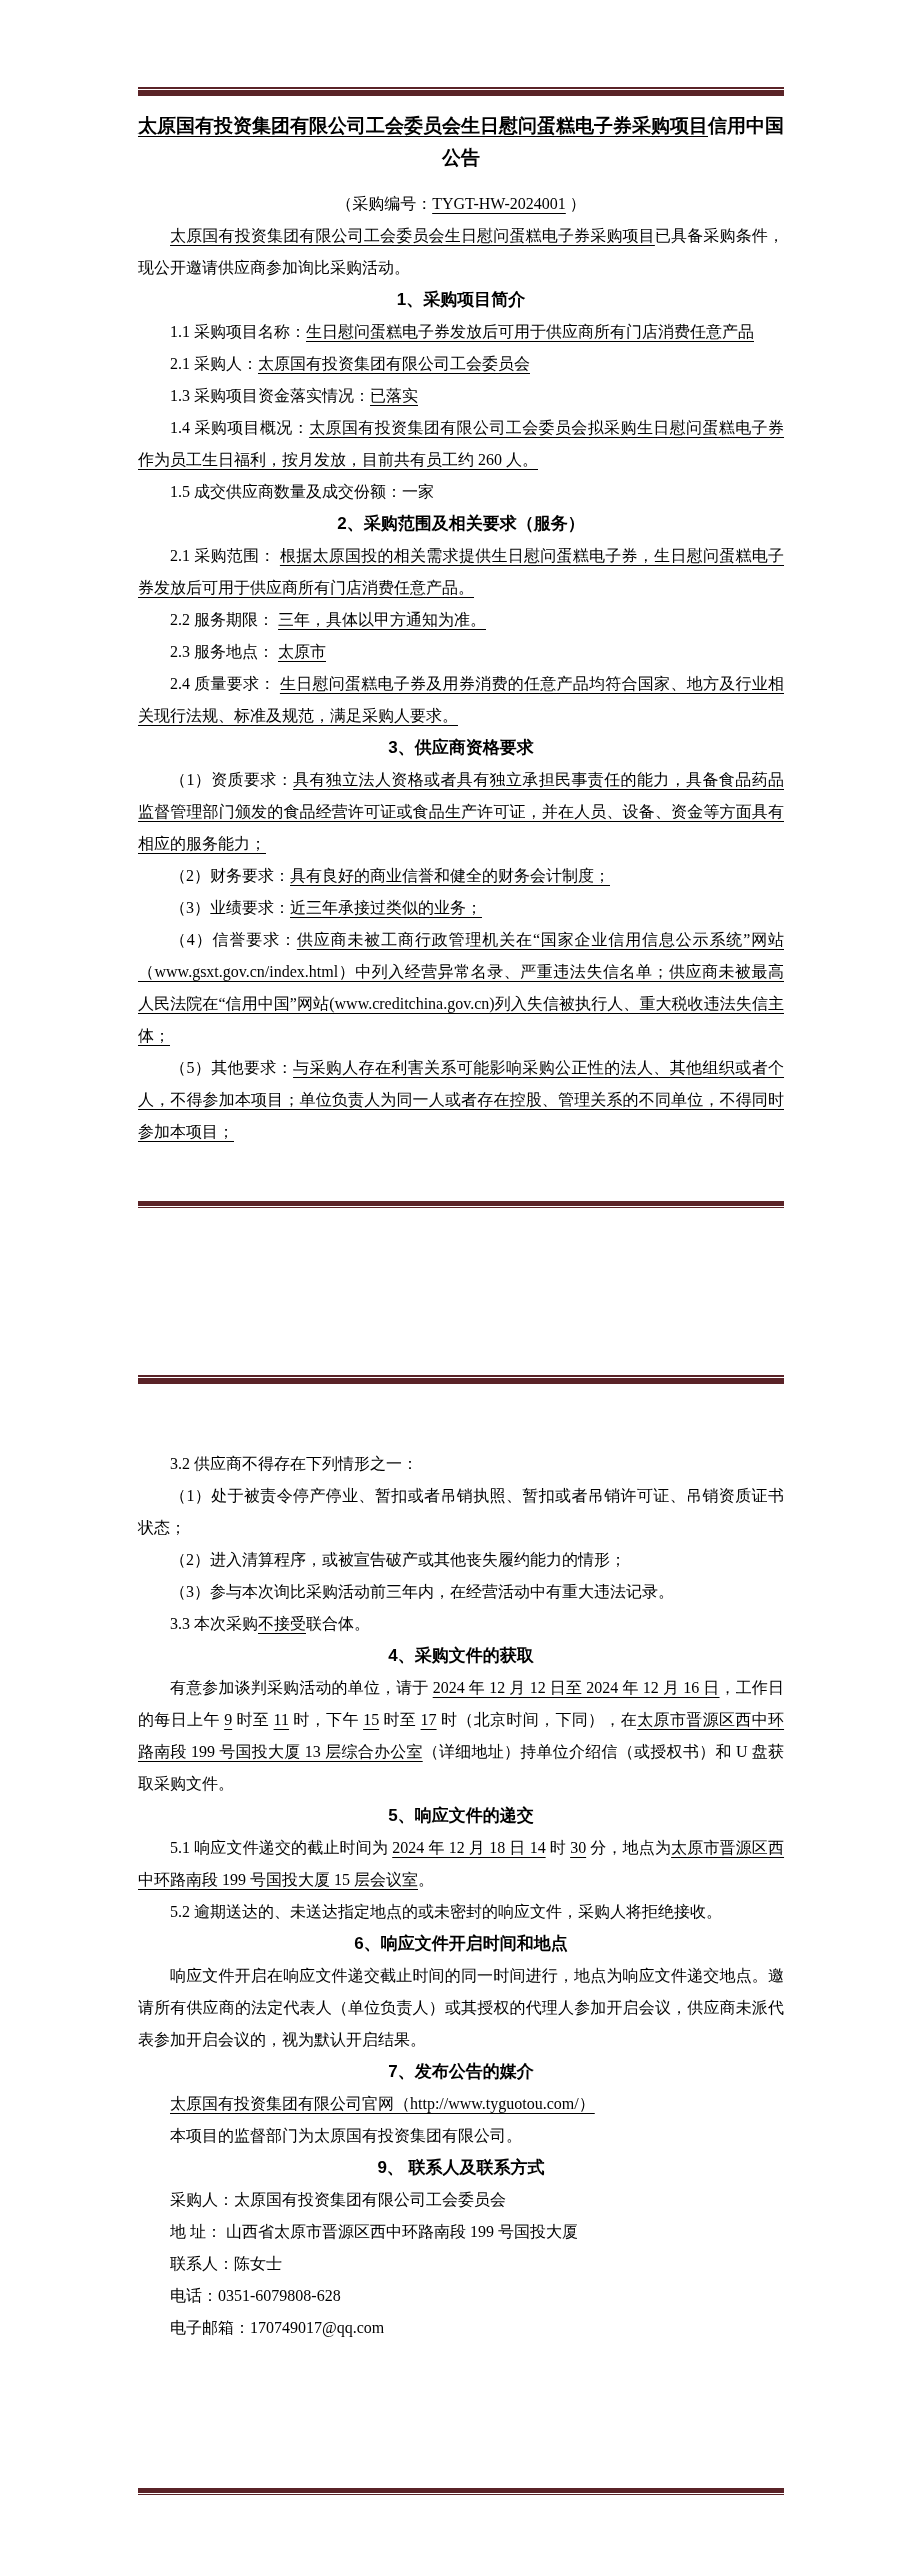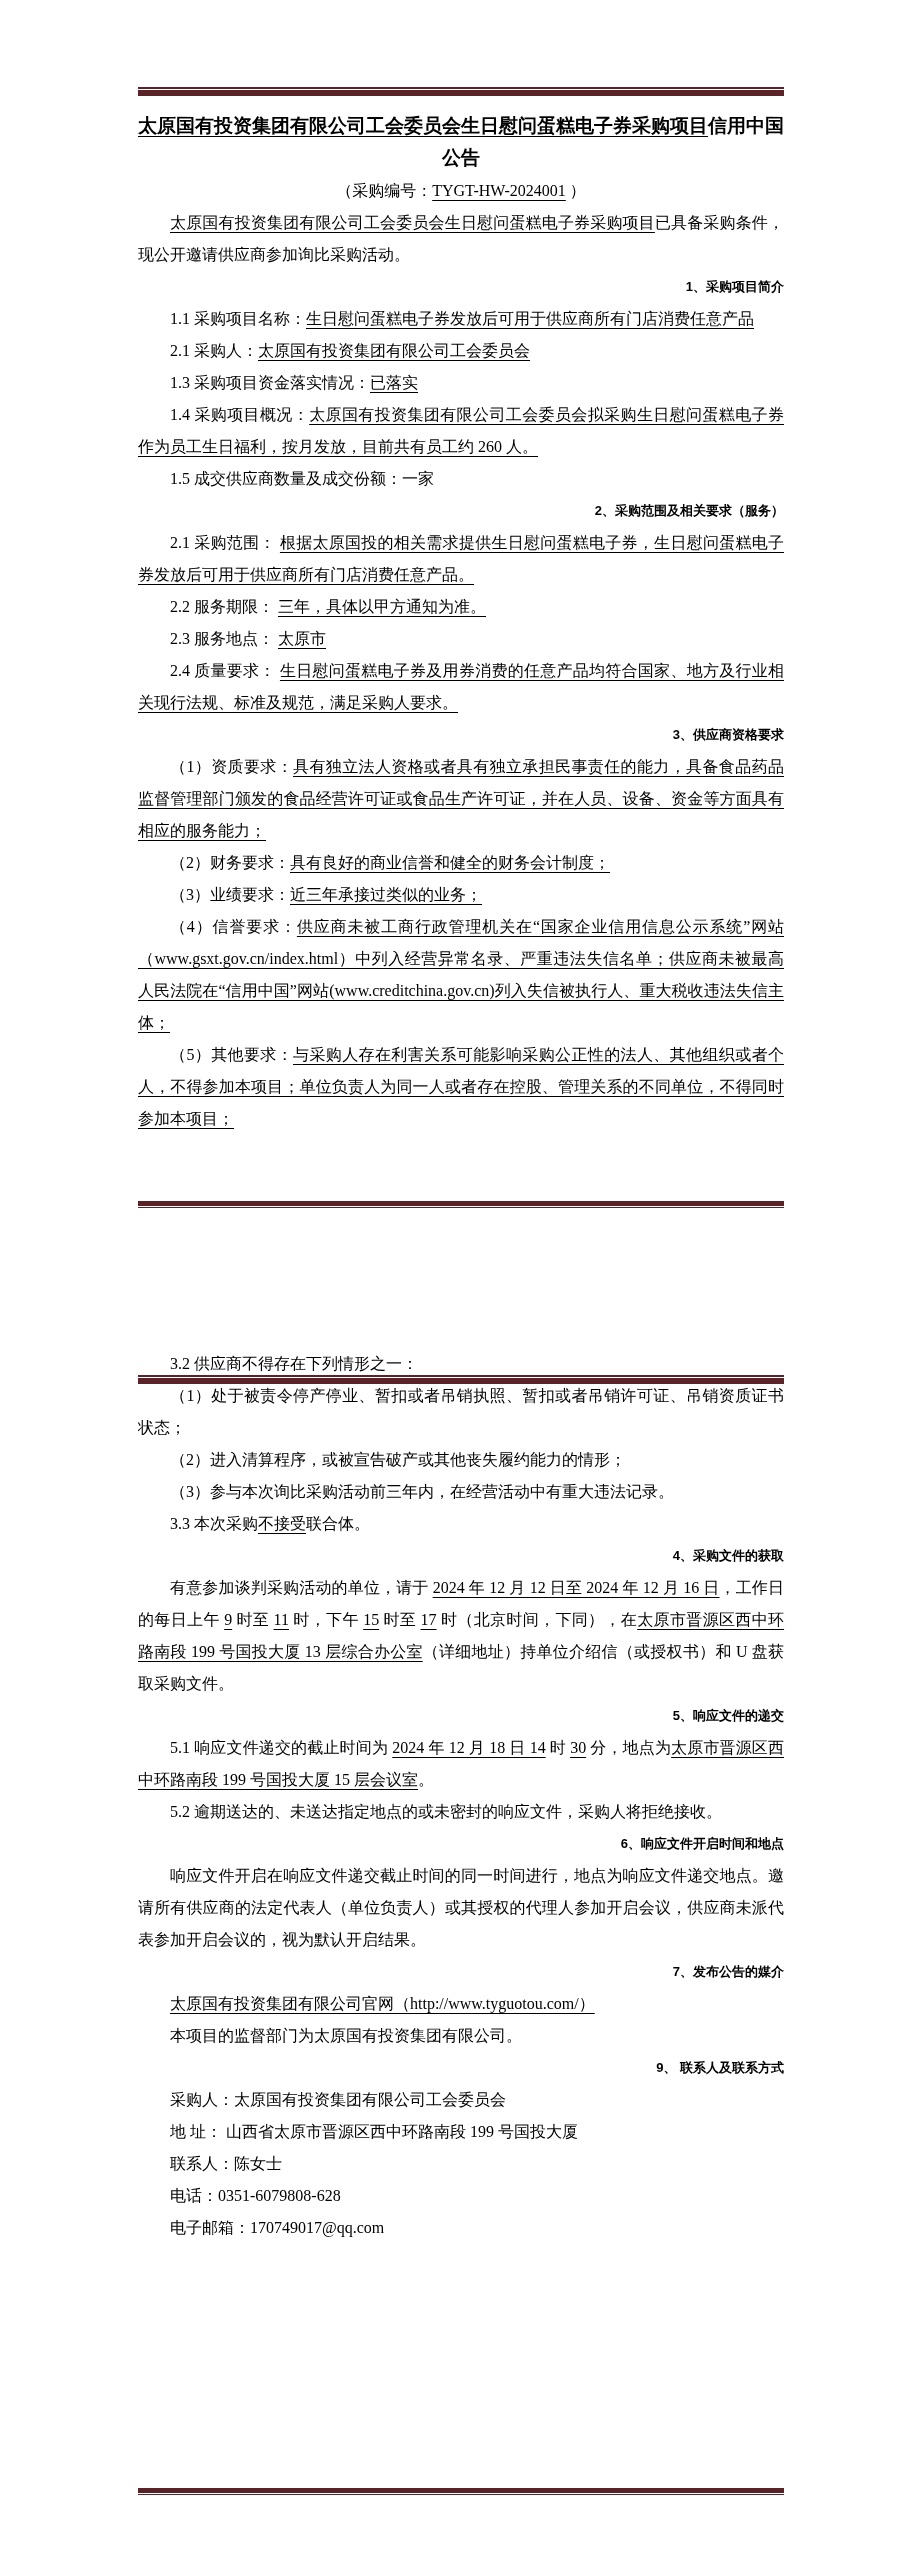--- a/index.html
+++ b/index.html
@@ -11,49 +11,49 @@
     overflow: hidden;
     font-family: "Liberation Serif", "DejaVu Serif", serif;
     color: #000000;
   }
   .content {
     position: absolute;
     left: 138px;
     width: 646px;
   }
   #page1-content { top: 110px; }
-  #page2-content { top: 1348px; }
+  #page2-content { top: 1448px; }
 
   p { margin: 0; }
   .para, .heading, .subtitle {
     font-size: 16px;
     line-height: 32px;
     text-align: justify;
     text-justify: inter-character;
   }
   #page2-content .para, #page2-content .heading { line-height: 32px; }
   .para { text-indent: 32px; }
   .heading {
     font-family: "Liberation Sans", "DejaVu Sans", sans-serif;
     font-weight: bold;
-    font-size: 13px;
+    font-size: 17px;
     text-indent: 0;
-    text-align: right;
+    text-align: center;
   }
   .title {
     font-size: 19px;
     font-weight: bold;
     line-height: 32px;
     text-align: center;
     text-indent: 0;
   }
   .subtitle {
     text-align: center;
     text-indent: 0;
-    margin-top: 1px;
+    margin-top: 14px;
   }
   .u {
     text-decoration: underline;
     text-decoration-thickness: 1.1px;
     text-underline-offset: 4px;
   }
   .rule {
     position: absolute;
     left: 138px;
     width: 646px;

